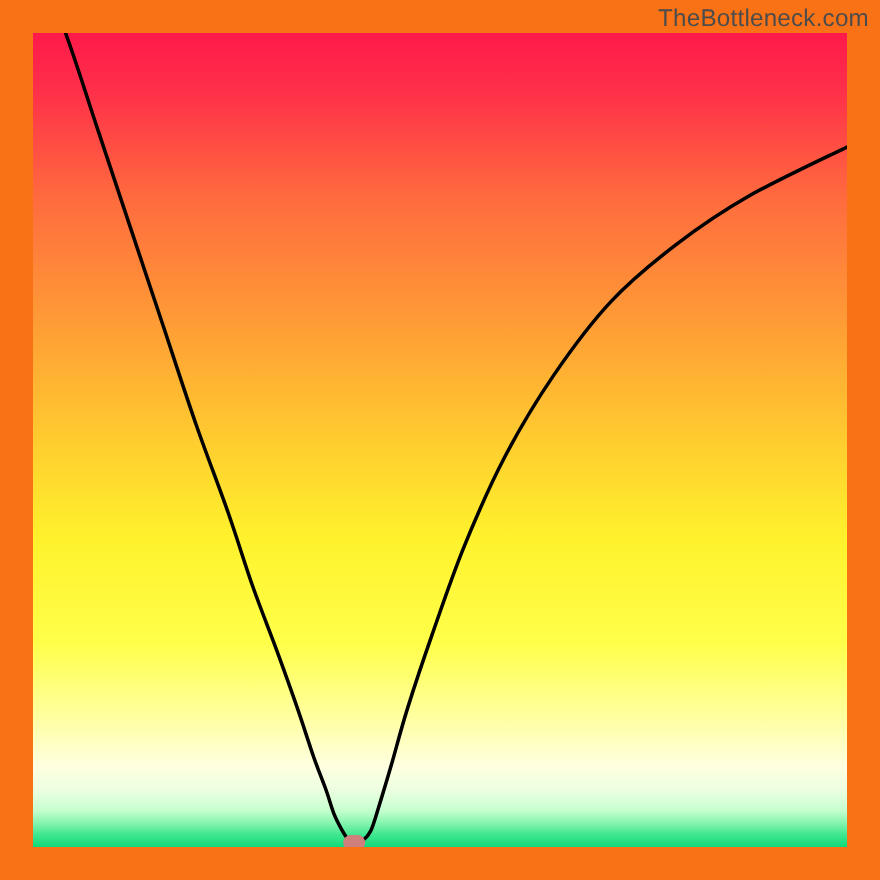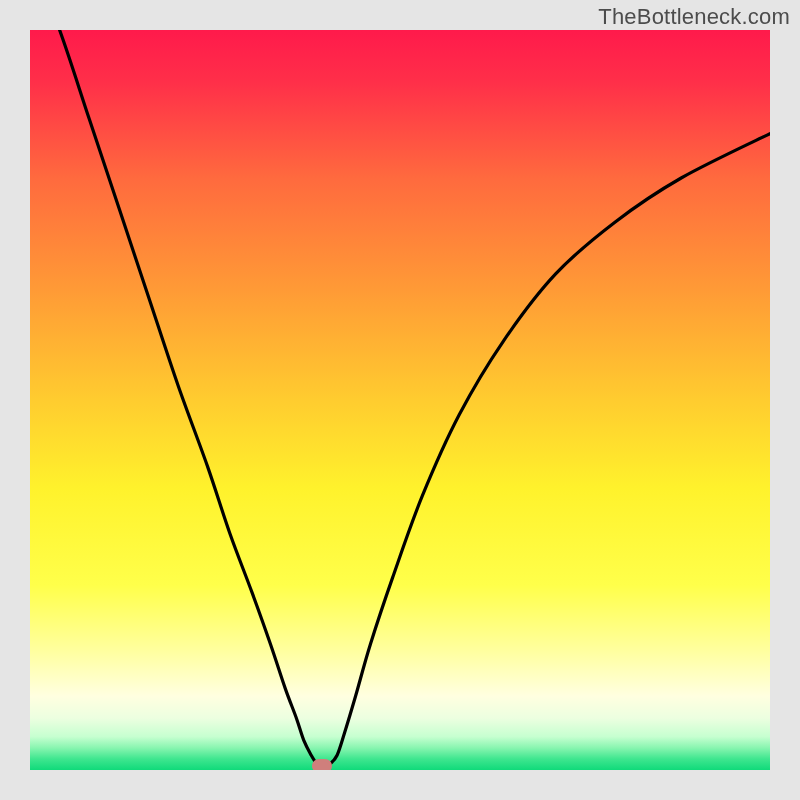--- a/index.html
+++ b/index.html
@@ -10,21 +10,21 @@
     background: #000;
     overflow: hidden;
     font-family: Arial, Helvetica, sans-serif;
   }
   .frame {
     position: absolute;
     left: 0;
     top: 0;
     width: 800px;
     height: 800px;
-    background: #e5e5e5;
+    background: #f97316;
   }
   .plot-area {
     position: absolute;
     left: 30px;
     top: 30px;
     width: 740px;
     height: 740px;
     overflow: hidden;
   }
   .gradient {

